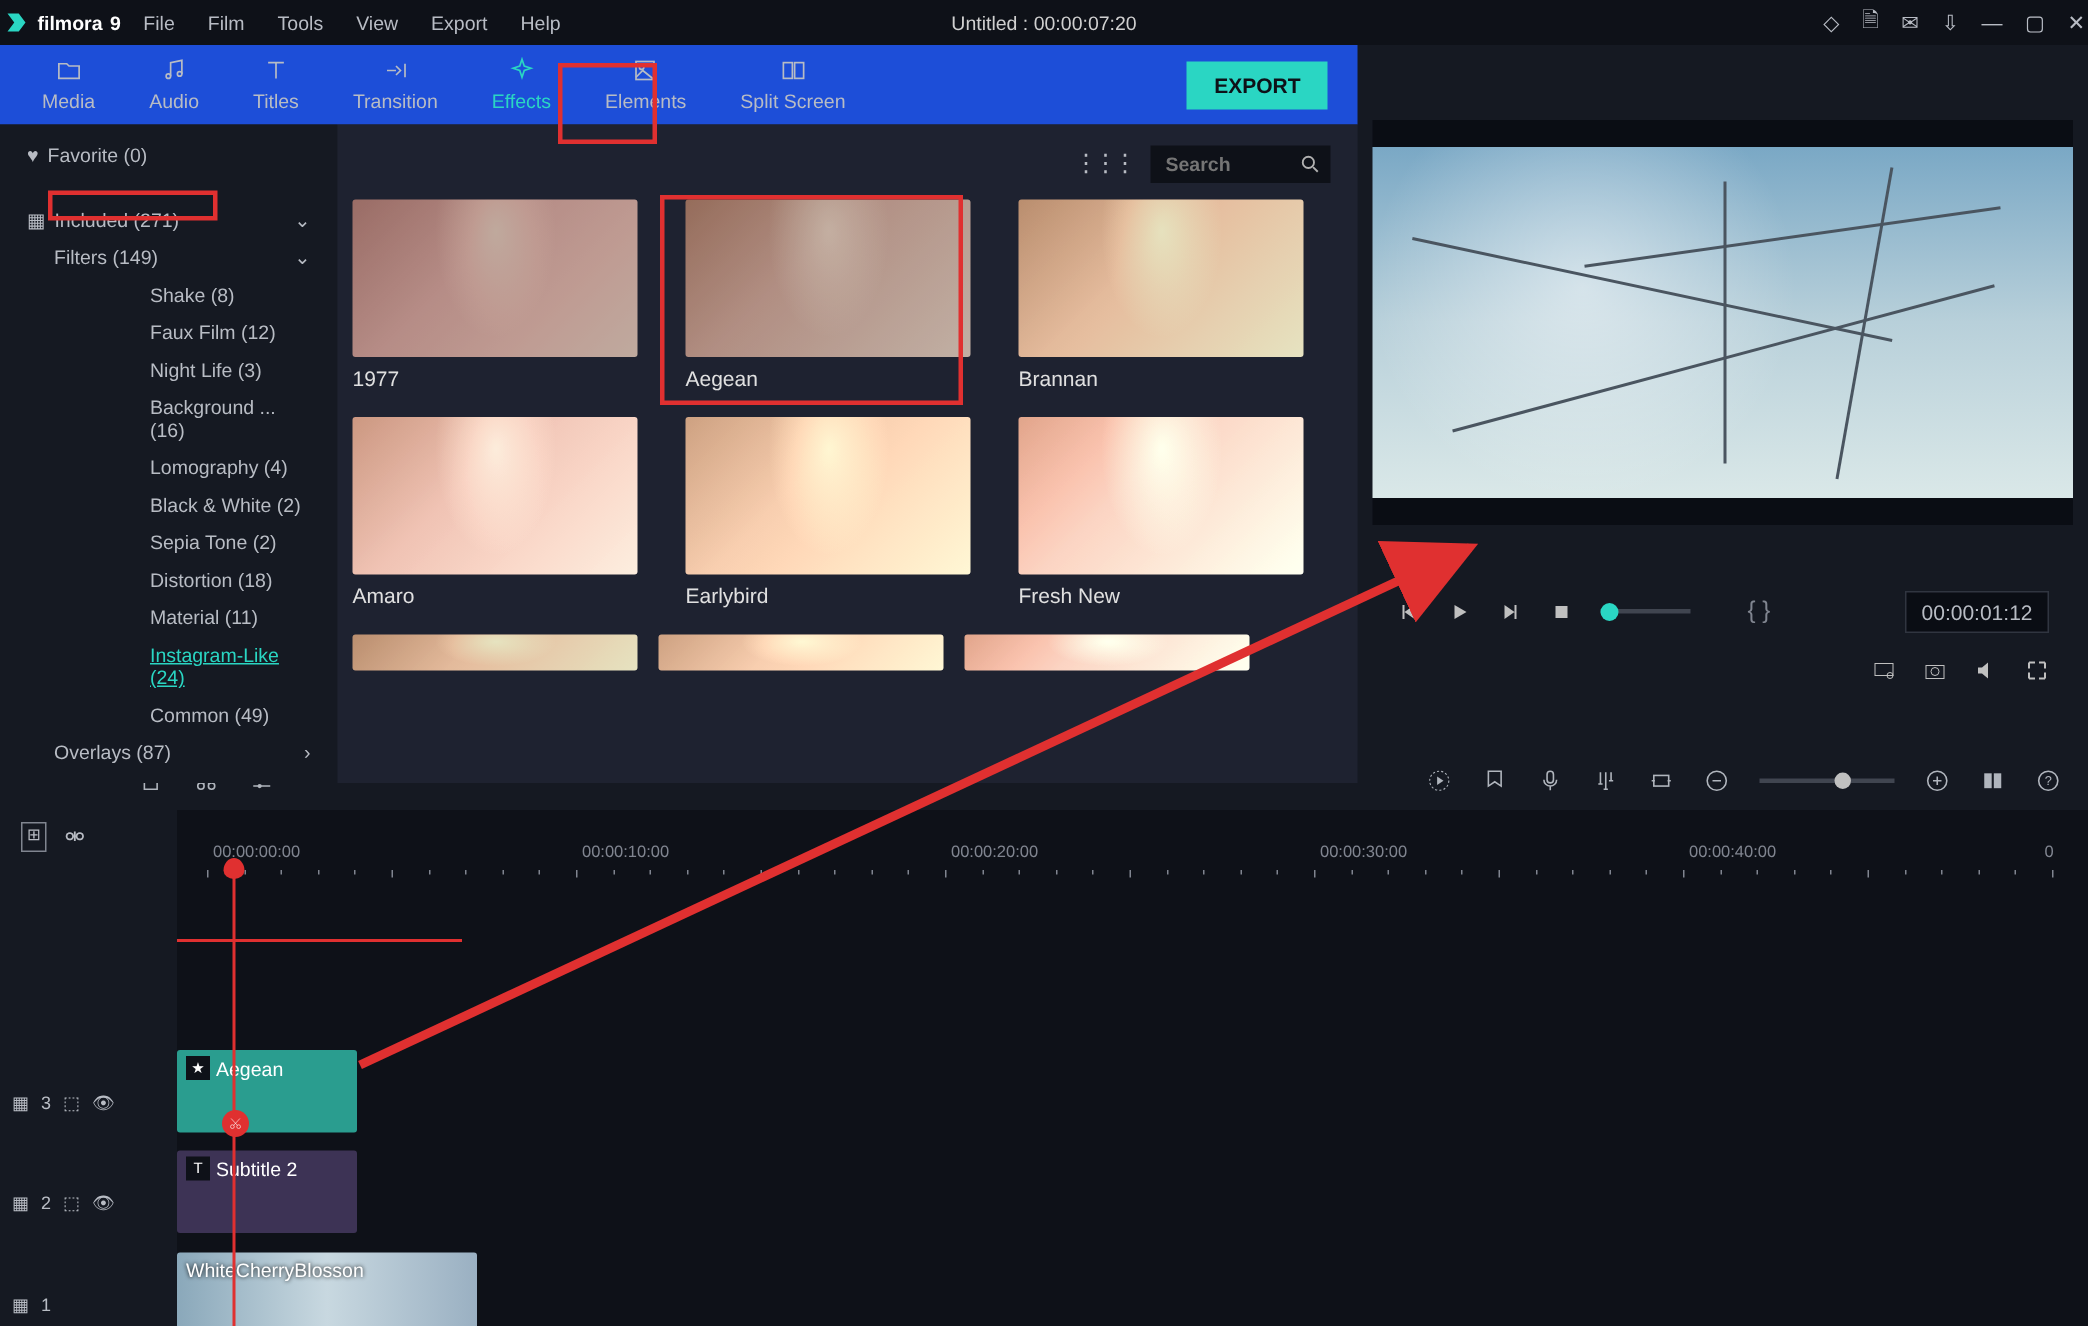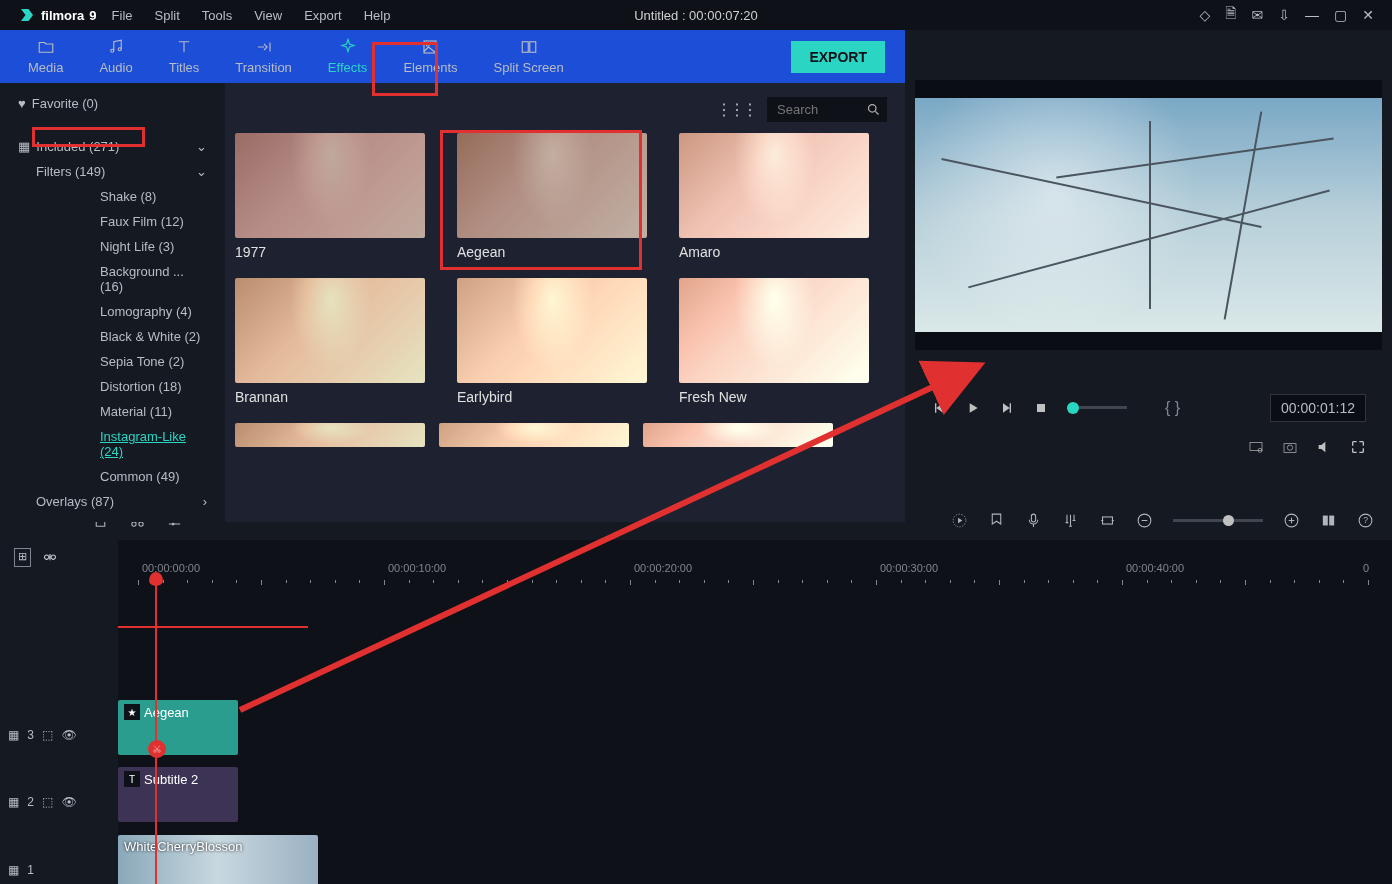--- a/index.html
+++ b/index.html
@@ -1,17 +1,17 @@
 <!DOCTYPE html>
 <html><head>
 <meta charset="utf-8">
 <style>
 * { box-sizing: border-box; margin: 0; padding: 0; font-family: Arial, sans-serif; }
 body { background: #1a1d26; color: #b8bcc4; overflow: hidden; width: 1392px; height: 884px; }
-.title-bar { height: 30px; background: #0e1118; display: flex; align-items: center; padding: 0 18px; font-size: 13px; }
+.title-bar { height: 30px; background: #0e1118; display: flex; align-items: center; padding: 0 2px; font-size: 13px; }
 .logo { display: flex; align-items: center; gap: 5px; color: #fff; font-weight: bold; margin-right: 15px; }
 .logo svg { width: 18px; height: 18px; }
 .menu-bar { display: flex; gap: 22px; }
 .menu-item { cursor: pointer; }
 .doc-title { position: absolute; left: 50%; transform: translateX(-50%); color: #d0d0d0; }
 .window-controls { margin-left: auto; display: flex; gap: 15px; align-items: center; }
 .window-controls span { cursor: pointer; font-size: 14px; }
 
 .main-area { display: flex; height: 470px; }
 .left-panel { width: 905px; display: flex; flex-direction: column; }
@@ -26,21 +26,21 @@
 .sidebar { width: 225px; background: #151922; padding: 8px 0; font-size: 13px; position: relative; overflow: hidden; }
 .sidebar-item { padding: 5px 18px; cursor: pointer; display: flex; align-items: center; gap: 6px; }
 .sidebar-item.sub { padding-left: 100px; }
 .sidebar-item.sub2 { padding-left: 36px; }
 .sidebar-item.active { color: #2ad6c3; text-decoration: underline; }
 .sidebar-item .chev { margin-left: auto; }
 .red-box-filters { position: absolute; border: 3px solid #e03030; top: 44px; left: 32px; width: 113px; height: 20px; pointer-events: none; }
 
 .grid-area { flex: 1; background: #1e2230; padding: 12px 10px; position: relative; }
 .grid-tools { height: 28px; display: flex; align-items: center; justify-content: flex-end; gap: 12px; padding-right: 8px; margin-bottom: 10px; }
-.search-box { background: #0e1118; border: none; color: #b0b0b0; padding: 5px 28px 5px 10px; width: 120px; font-size: 13px; }
+.search-box { background: #0e1118; border: none; color: #b0b0b0; padding: 5px 28px 5px 10px; width: 120px; font-size: 13px; font-weight: bold; }
 .search-wrap { position: relative; }
 .search-wrap svg { position: absolute; right: 6px; top: 5px; width: 15px; height: 15px; }
 .grid { display: grid; grid-template-columns: repeat(3, 190px); gap: 18px 32px; }
 .thumb { cursor: pointer; }
 .thumb-img { width: 190px; height: 105px; background: linear-gradient(135deg, #c08870 0%, #e0b0a0 40%, #f0d8c8 100%); border-radius: 2px; position: relative; overflow: hidden; }
 .thumb-img::after { content: ''; position: absolute; left: 25%; top: 0; width: 50%; height: 100%; background: radial-gradient(ellipse at center 20%, rgba(255,240,220,0.6) 0%, transparent 60%); }
 .thumb-img.c1977 { filter: sepia(0.3) hue-rotate(-20deg) brightness(0.75); }
 .thumb-img.aegean { filter: contrast(1.1) saturate(0.85) brightness(0.78); }
 .thumb-img.amaro { filter: brightness(1.1) saturate(0.85); }
 .thumb-img.brannan { filter: sepia(0.4) contrast(1.15) brightness(0.9); }
@@ -99,21 +99,21 @@
 <div class="title-bar">
   <div class="logo">
     <svg viewBox="0 0 24 24">
         <path fill="#2ad6c3" d="M4 4 L14 4 L20 12 L14 20 L4 20 L10 12 Z"></path>
       </svg>
     <span>filmora</span>
       <span>9</span>
   </div>
   <div class="menu-bar">
     <span class="menu-item">File</span>
-    <span class="menu-item">Split</span>
+    <span class="menu-item">Film</span>
     <span class="menu-item">Tools</span>
     <span class="menu-item">View</span>
     <span class="menu-item">Export</span>
     <span class="menu-item">Help</span>
   </div>
   <div class="doc-title">Untitled : 00:00:07:20</div>
   <div class="window-controls">
     <span>◇</span>
     <span>🗎</span>
     <span>✉</span>
@@ -218,26 +218,26 @@
         <div class="grid">
           <div class="thumb">
               <div class="thumb-img c1977"></div>
               <div class="thumb-label">1977</div>
             </div>
           <div class="thumb">
               <div class="thumb-img aegean"></div>
               <div class="thumb-label">Aegean</div>
             </div>
           <div class="thumb">
+              <div class="thumb-img brannan"></div>
+              <div class="thumb-label">Brannan</div>
+            </div>
+          <div class="thumb">
               <div class="thumb-img amaro"></div>
               <div class="thumb-label">Amaro</div>
-            </div>
-          <div class="thumb">
-              <div class="thumb-img brannan"></div>
-              <div class="thumb-label">Brannan</div>
             </div>
           <div class="thumb">
               <div class="thumb-img earlybird"></div>
               <div class="thumb-label">Earlybird</div>
             </div>
           <div class="thumb">
               <div class="thumb-img freshnew"></div>
               <div class="thumb-label">Fresh New</div>
             </div>
         </div>

